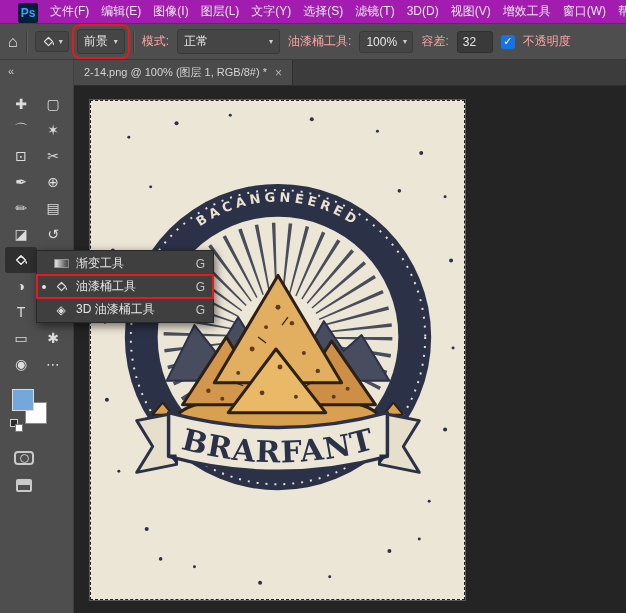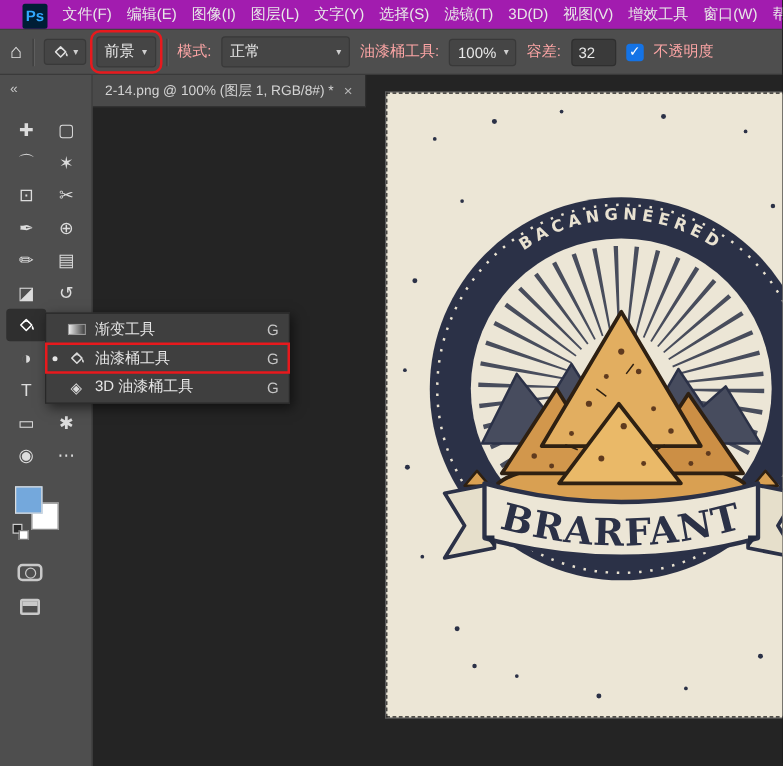--- a/index.html
+++ b/index.html
@@ -51,32 +51,32 @@
   .mini { position:absolute; left:-2px; top:30px; width:14px; height:14px; }
   .mini-b { position:absolute; left:0; top:0; width:8px; height:8px; background:#2b2b2b; border:1px solid #cfcfcf; }
   .mini-w { position:absolute; left:5px; top:5px; width:8px; height:8px; background:#fff; border:1px solid #777; }
   .qmask { width:20px; height:14px; border:2px solid #c9c9c9; border-radius:4px; margin:18px 0 0 14px; position:relative; }
   .qmask::after { content:""; position:absolute; left:4px; top:1px; width:7px; height:7px;
                   border:1.5px solid #c9c9c9; border-radius:50%; }
   .smode { width:16px; height:13px; border:2px solid #c9c9c9; border-radius:2px; margin:14px 0 0 16px;
            background:linear-gradient(#c9c9c9 0 4px, transparent 4px); }
 
   
-  .main { flex:1; display:flex; flex-direction:row; min-width:0; }
+  .main { flex:1; display:flex; flex-direction:column; min-width:0; }
   .tabbar { height:26px; background:#3c3c3c; border-bottom:1px solid #2e2e2e; display:flex; }
   .tab { background:#4a4a4a; display:flex; align-items:center; gap:8px; padding:0 10px;
          color:#d4d4d4; font-size:11px; border-right:1px solid #2e2e2e; white-space:nowrap; }
   .tab-close { color:#b5b5b5; font-size:12px; }
   .canvas { flex:1; position:relative; background:#242424; }
   .doc { position:absolute; left:16px; top:14px; width:375px; height:500px; background:#ece6d6;
          border:1px dashed #1c1c1c; box-shadow:0 0 0 1px rgba(235,235,235,.28); }
   .art { position:absolute; inset:0; width:100%; height:100%; }
 
   
-  .flyout { position:absolute; left:36px; top:250px; width:196px; background:#3f3f3f;
+  .flyout { position:absolute; left:36px; top:250px; width:178px; background:#3f3f3f;
             border:1px solid #282828; box-shadow:2px 3px 9px rgba(0,0,0,.55); z-index:20; padding:1px 0; }
   .fly-item { display:flex; align-items:center; height:23px; padding:0 8px 0 5px;
               color:#e5e5e5; font-size:12px; gap:6px; white-space:nowrap; }
   .fly-item.red-annot2 { outline:2px solid #e8191d; outline-offset:-1px; }
   .dot { width:4px; height:4px; border-radius:50%; background:#e5e5e5; flex:none; }
   .dot.hidden { visibility:hidden; }
   .fly-icon { width:18px; display:flex; align-items:center; justify-content:center; color:#dcdcdc; font-size:12px; flex:none; }
   .fly-icon svg { width:15px; height:13px; }
   .fly-label { flex:1; }
   .fly-shortcut { color:#c6c6c6; }

